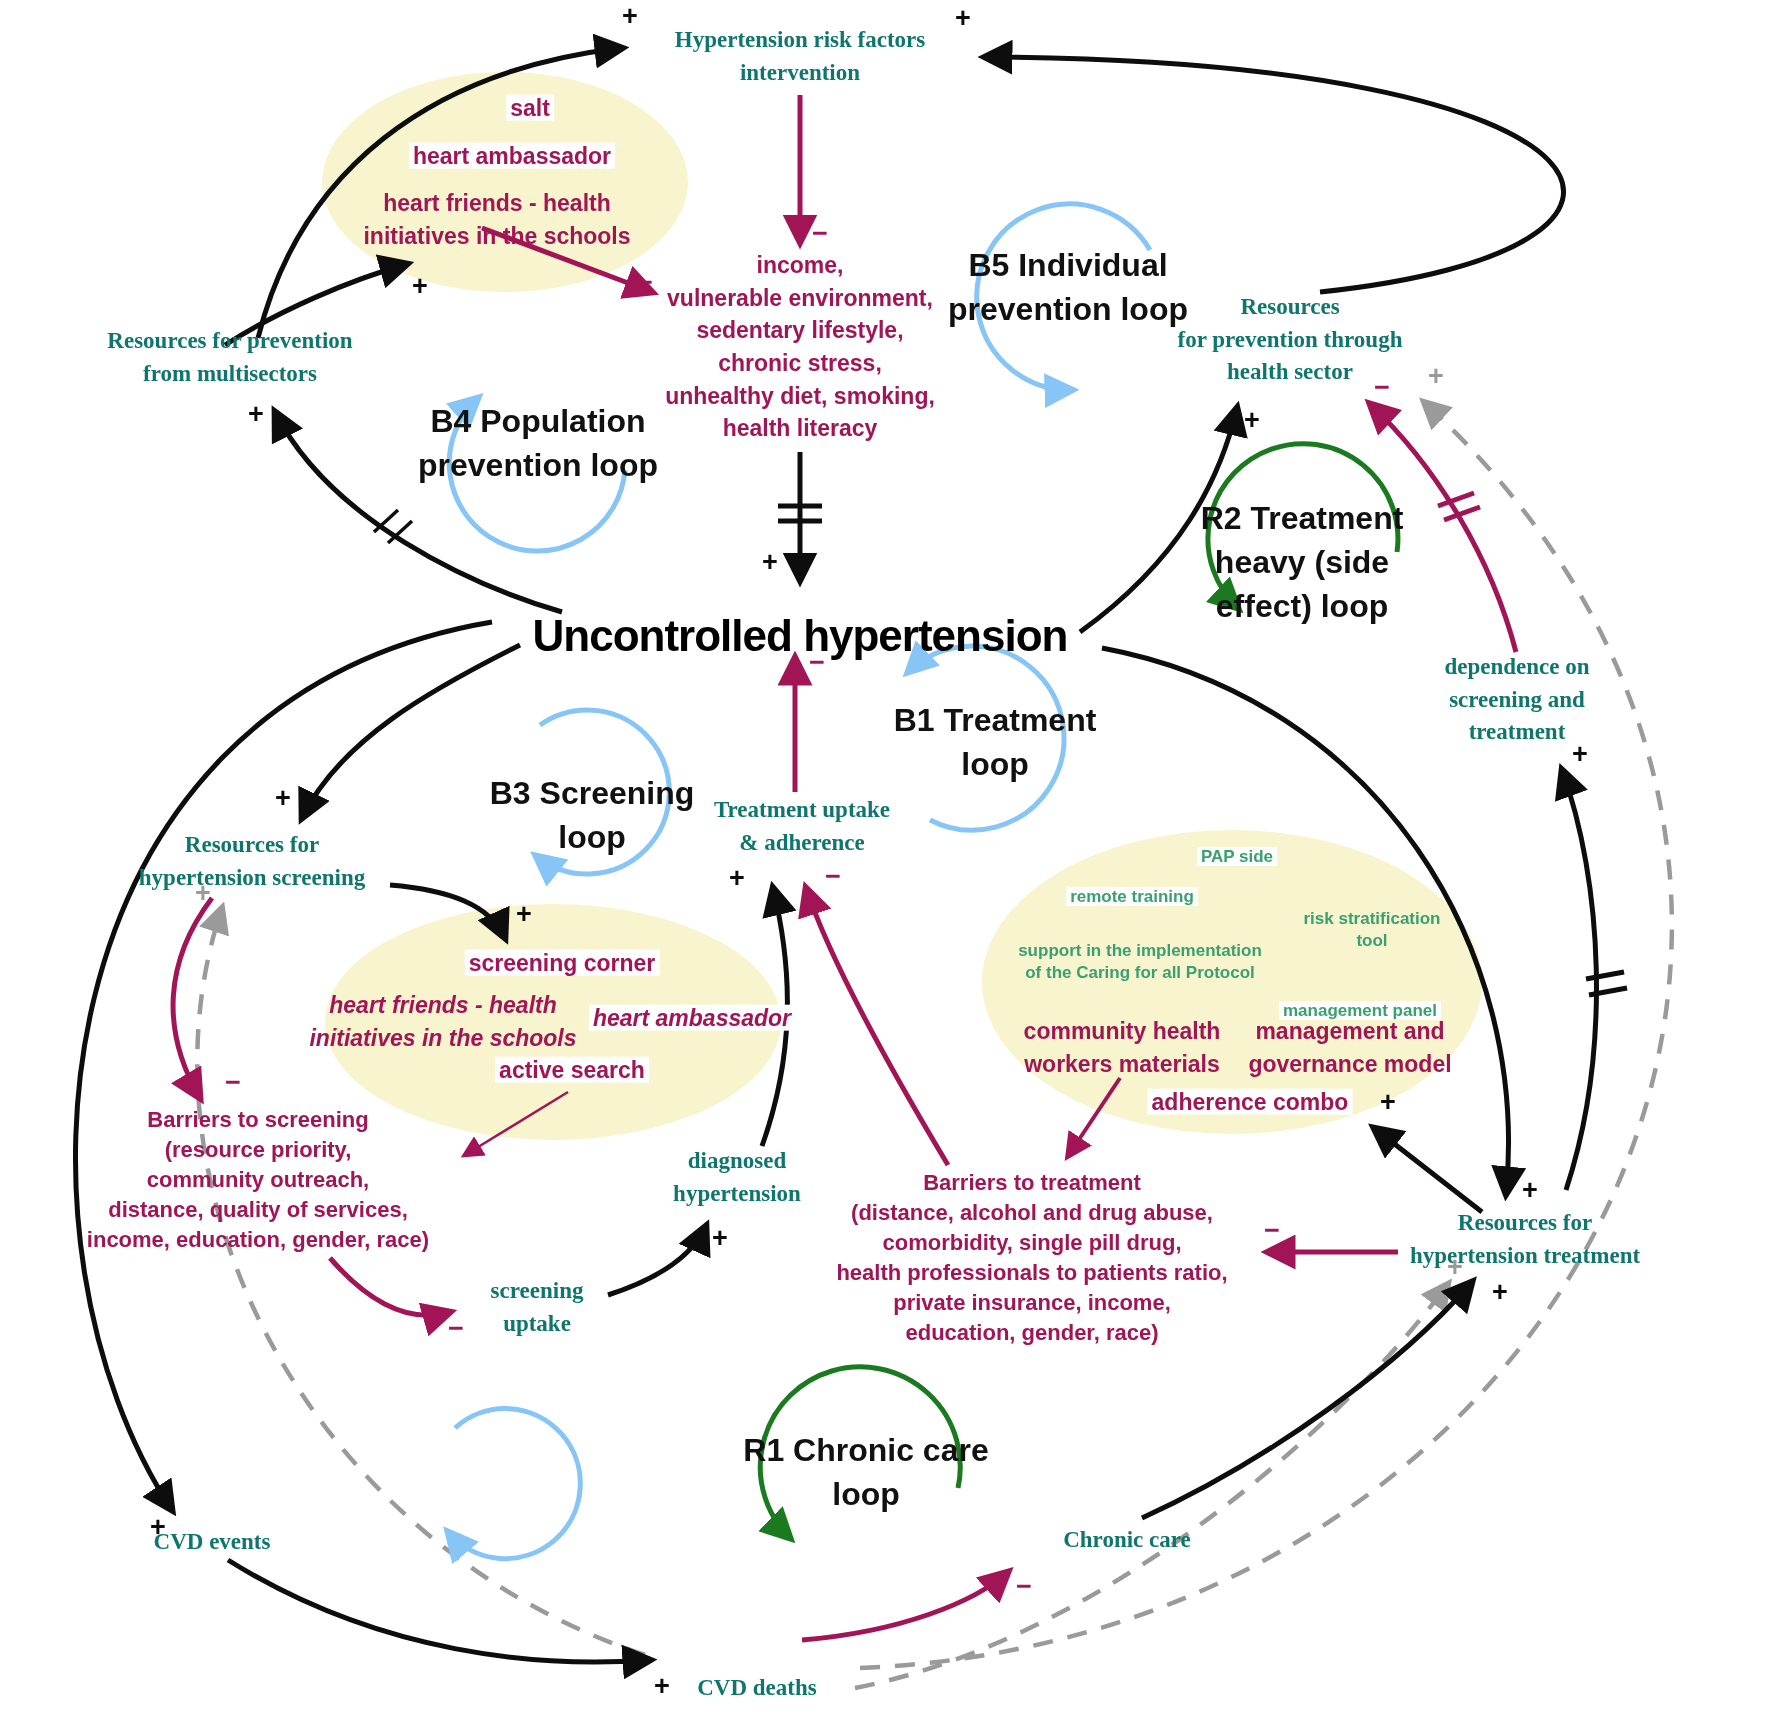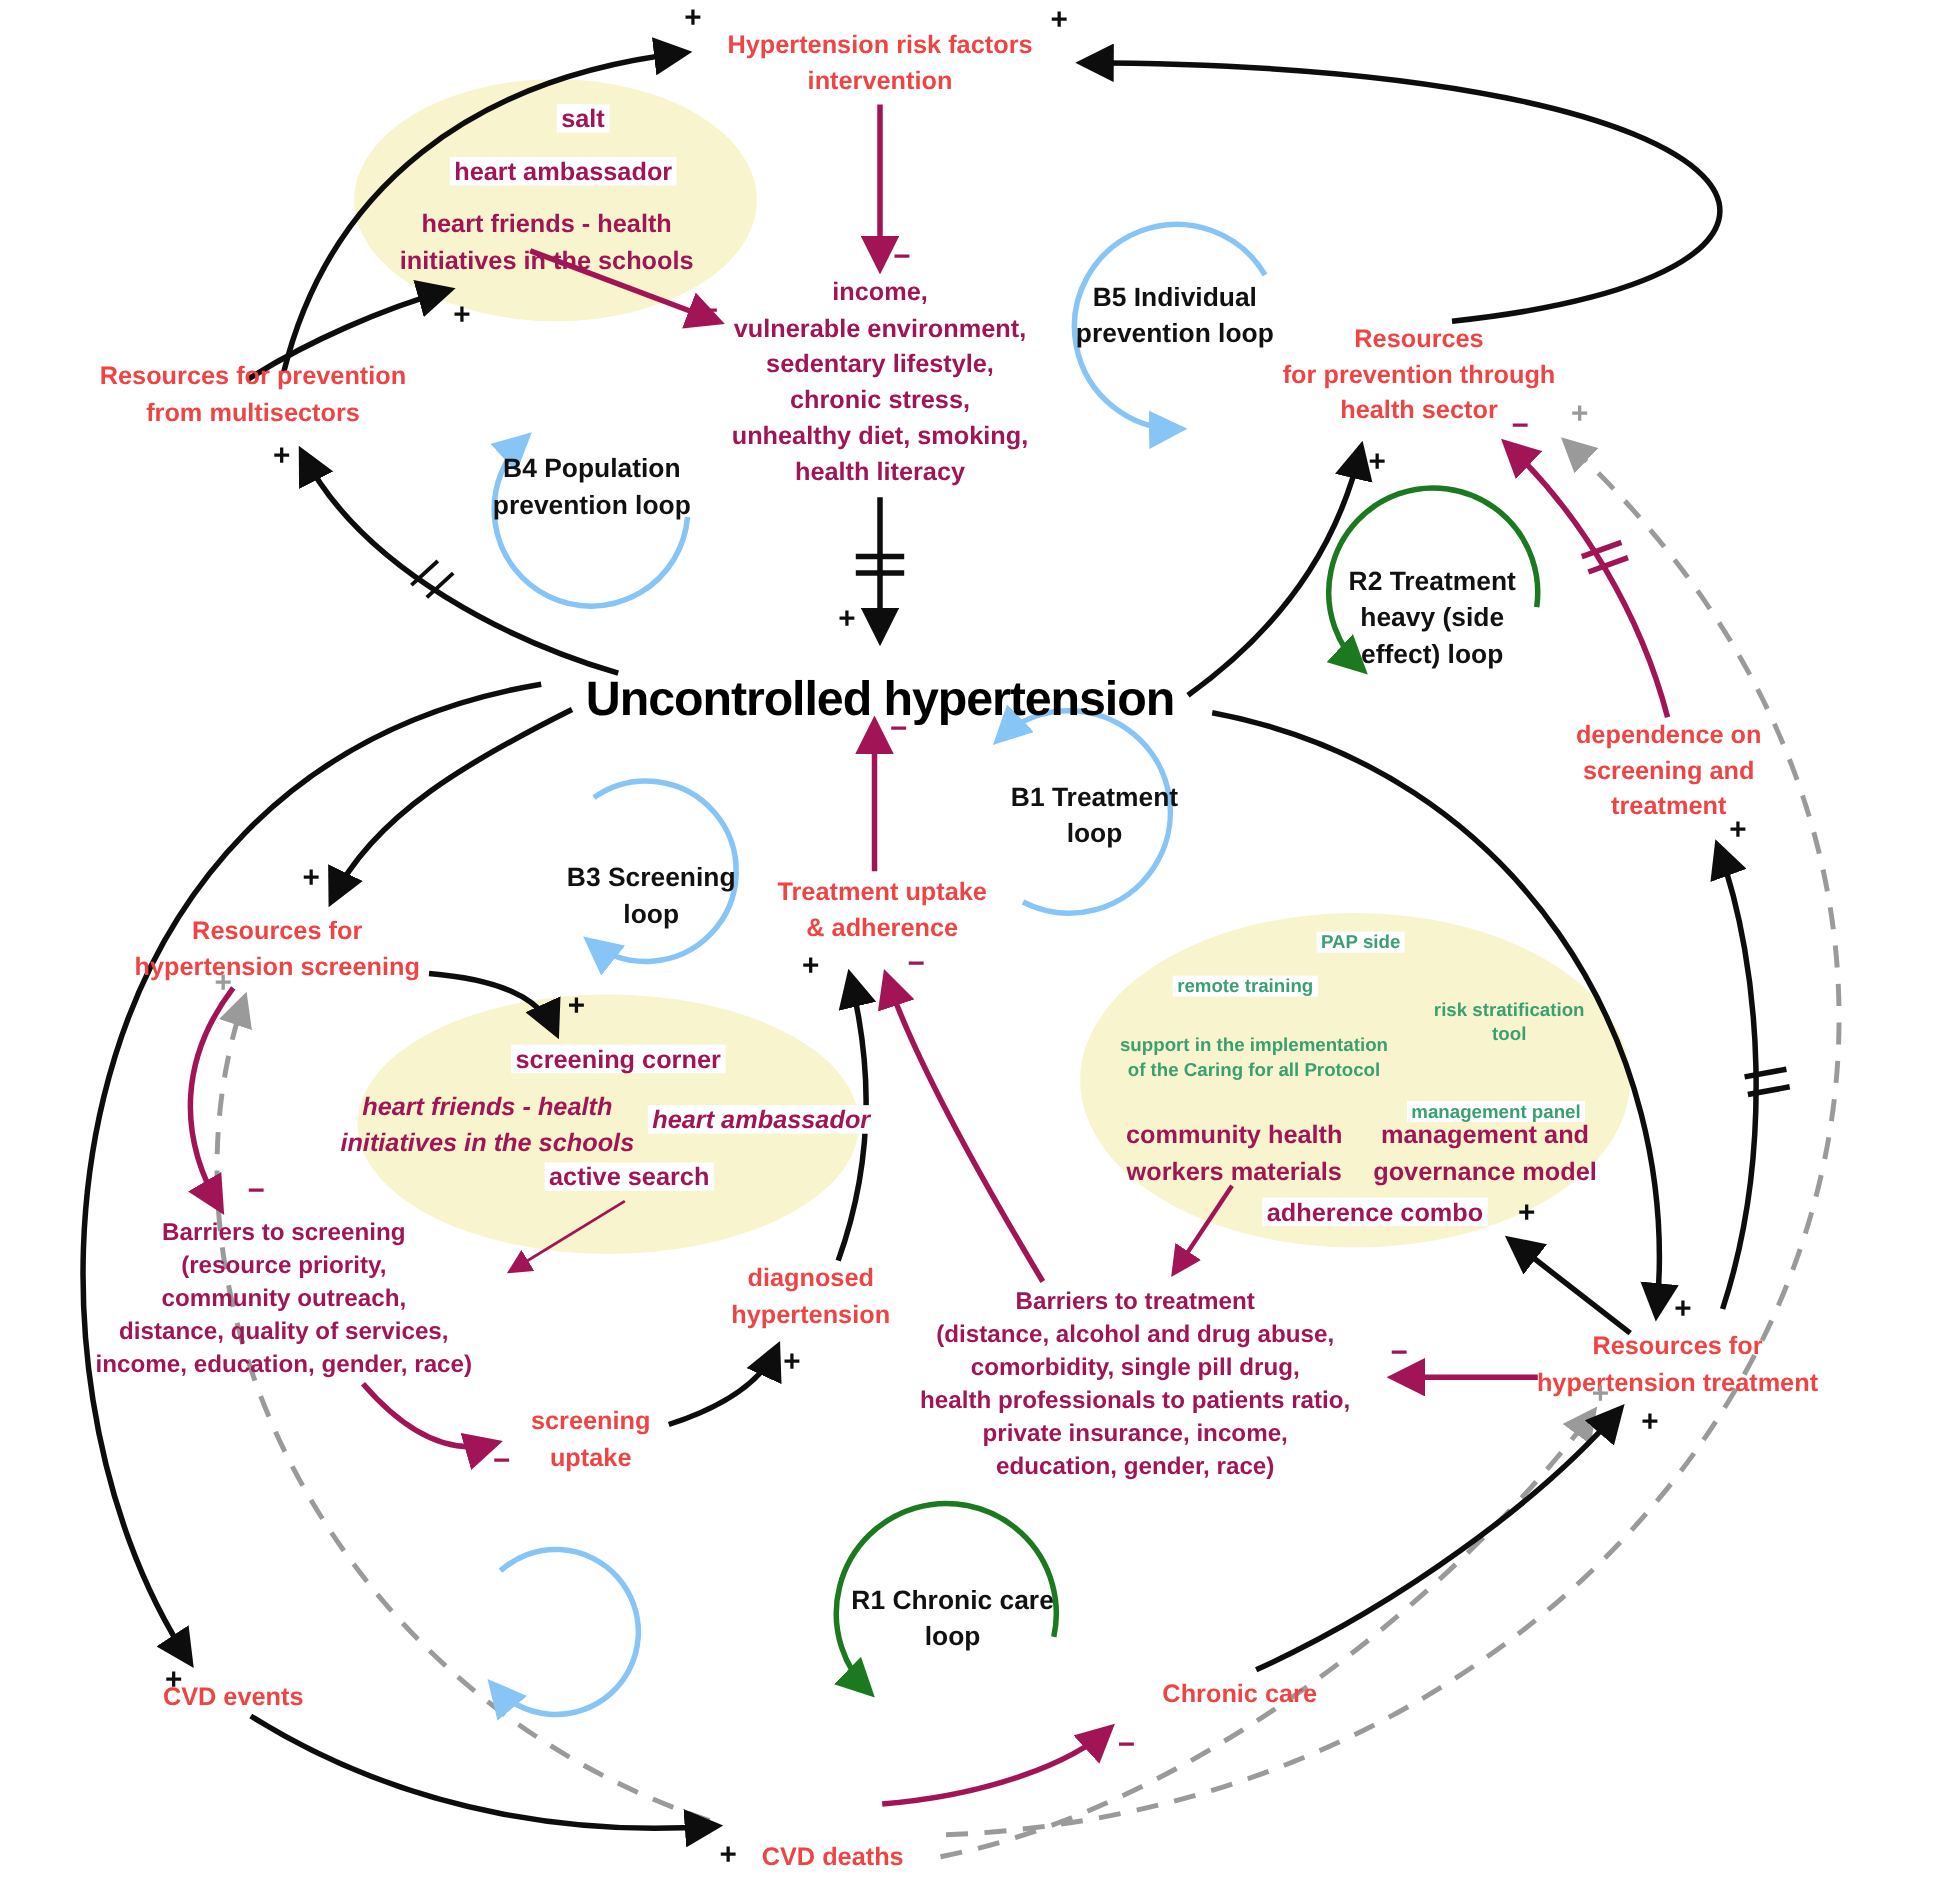--- a/index.html
+++ b/index.html
@@ -1,26 +1,26 @@
 <!DOCTYPE html>
 <html><head>
 <meta charset="utf-8">
 <style>
   html,body{margin:0;padding:0;background:#fff;}
   #stage{position:relative;width:1772px;height:1722px;background:#fff;overflow:hidden;
          font-family:"Liberation Sans","DejaVu Sans",sans-serif;}
   #arrows{position:absolute;left:0;top:0;z-index:1;}
   .lbl{position:absolute;transform:translate(-50%,-50%);text-align:center;
        white-space:pre-line;z-index:3;font-weight:bold;}
-  .navy{color:#ef4444;font-size:23px;line-height:1.42;}
+  .navy{color:#0f766e;font-size:23px;line-height:1.42;font-family:Liberation Serif, serif;}
   .big{color:#000;font-size:44px;line-height:1.1;letter-spacing:-1px;margin-top:23px;}
   .maroon{color:#a11556;font-size:23px;line-height:1.42;text-align:center;}
   .maroon-list{color:#a11556;font-size:22px;line-height:1.36;}
   .green{color:#3aa071;font-size:17px;line-height:1.3;}
-  .loop{color:#111;font-size:24px;line-height:1.38;}
+  .loop{color:#111;font-size:32px;line-height:1.38;}
   .ital{font-style:italic;}
   .box{background:#fff;padding:0 4px;}
   .sign{position:absolute;transform:translate(-50%,-50%);z-index:4;font-weight:bold;
         font-size:27px;line-height:1;}
   .k{color:#0d0d0d;}
   .m{color:#a11556;}
   .g{color:#9a9a9a;}
 </style>
 </head>
 <body>

